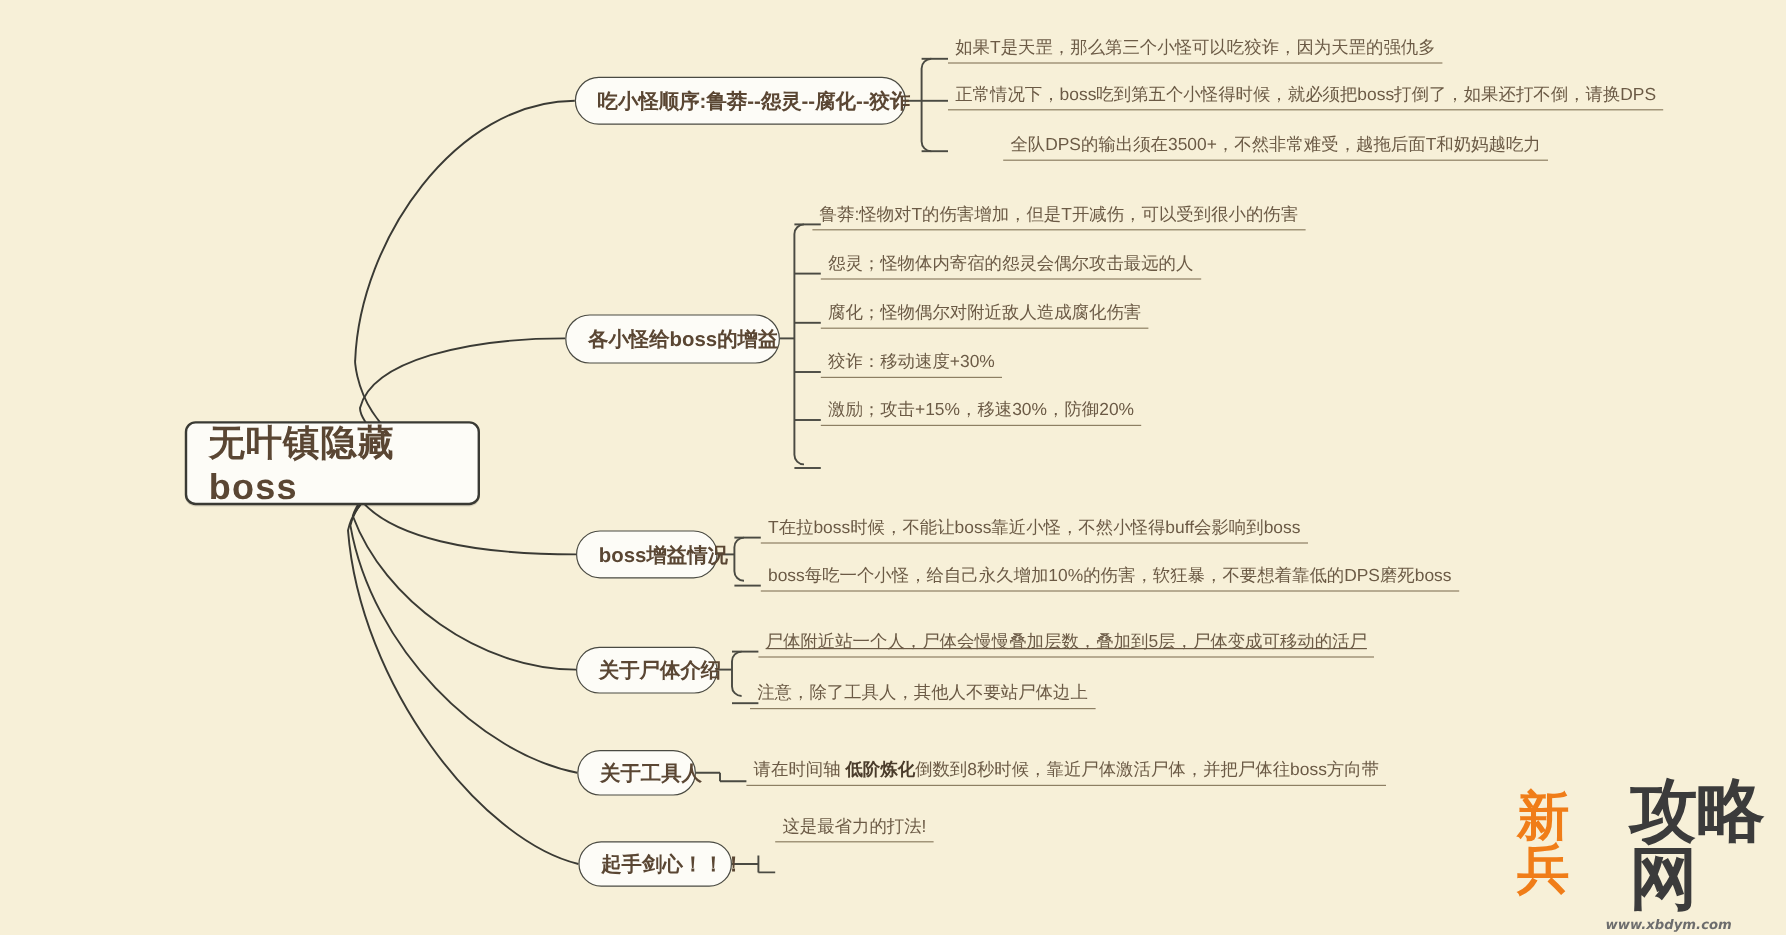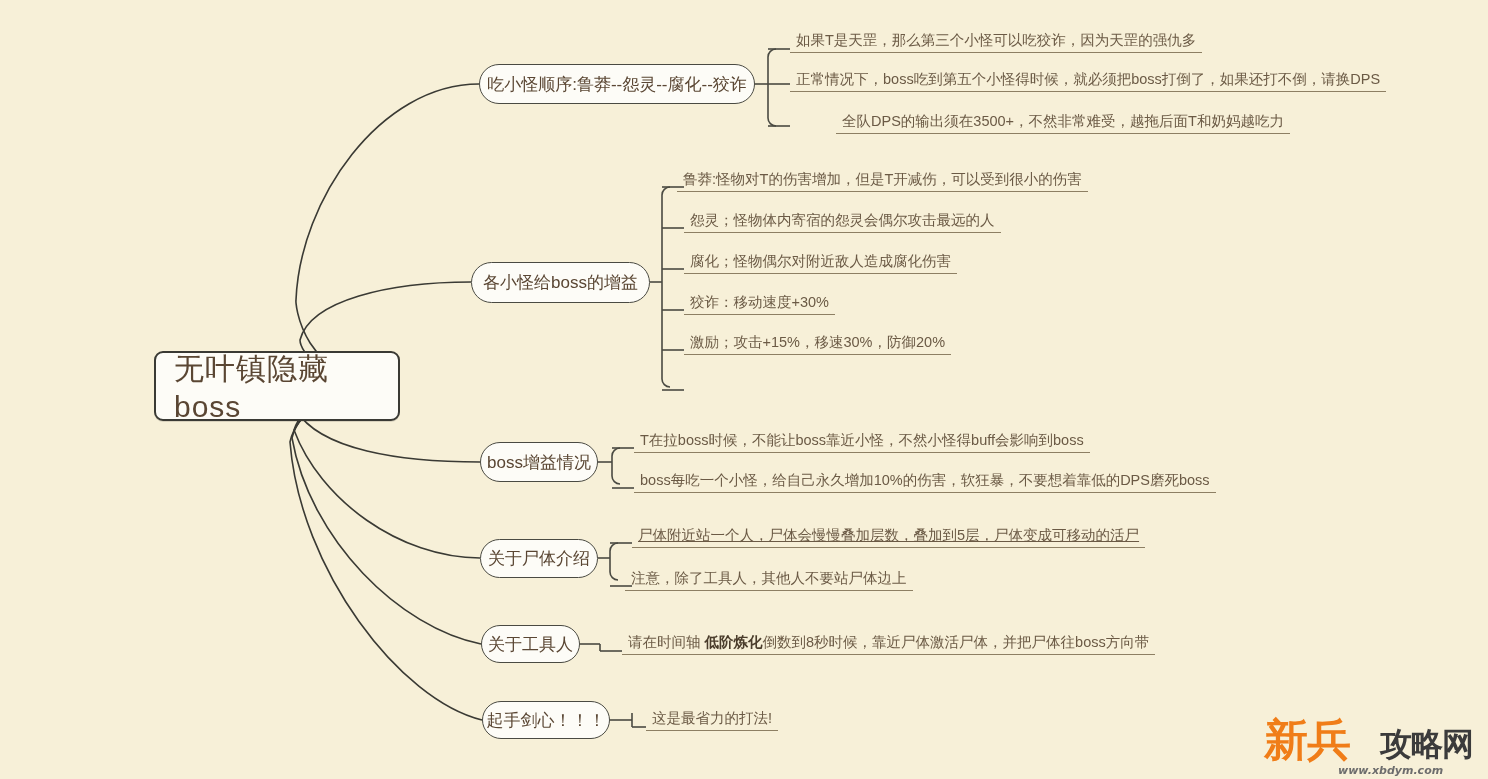--- a/index.html
+++ b/index.html
@@ -6,21 +6,21 @@
   body{
     width:1488px;height:779px;
     background:#f7f0d8;
     font-family:"Liberation Sans","DejaVu Sans",sans-serif;
     overflow:hidden;
     position:relative;
   }
   #canvas{position:absolute;left:0;top:0;width:1488px;height:779px;}
   svg.links{position:absolute;left:0;top:0;width:1488px;height:779px;pointer-events:none;}
 
-  .node{position:absolute;box-sizing:border-box;display:flex;align-items:center;justify-content:center;}
+  .node{position:absolute;box-sizing:border-box;display:flex;align-items:center;font-weight:bold;}
 
   .root{
     background:#fdfcf7;
     border:2px solid #3a3a34;
     border-radius:9px;
     color:#5a4633;
     font-size:30px;
     letter-spacing:1px;
     padding:0 18px;
     box-shadow:0 1px 0 rgba(0,0,0,.12);
@@ -49,21 +49,21 @@
 
   .watermark{
     position:absolute;
     right:6px;bottom:2px;
     width:218px;height:74px;
     display:flex;flex-direction:column;
     align-items:flex-start;justify-content:flex-end;
   }
   .wm-row{display:flex;align-items:baseline;line-height:1;gap:30px;}
   .wm-o{color:#f07d18;font-size:44px;font-weight:bold;font-family:"DejaVu Sans",sans-serif;letter-spacing:-1px;}
-  .wm-d{color:#3b3b3b;font-size:32px;font-weight:bold;font-family:"DejaVu Sans",sans-serif;letter-spacing:-1px;}
+  .wm-d{color:#3b3b3b;font-size:57px;font-weight:bold;font-family:"DejaVu Sans",sans-serif;letter-spacing:-1px;}
   .wm-url{color:#6d6d6d;font-size:11px;font-weight:bold;font-style:italic;margin-left:74px;margin-top:2px;font-family:"DejaVu Sans",sans-serif;}
 </style>
 </head>
 <body>
 
 <div id="canvas">
 
   <svg class="links" viewBox="0 0 1488 779">
     <g fill="none" stroke="#3a3a34" stroke-width="1.6">
 
@@ -147,21 +147,21 @@
   <div class="node branch" style="left:481px;top:625px;width:99px;height:38px;">
     <span>关于工具人</span>
   </div>
   <div class="leaf" style="left:622px;top:635px;">
     <span>请在时间轴 </span><b>低阶炼化</b><span>倒数到8秒时候，靠近尸体激活尸体，并把尸体往boss方向带</span>
   </div>
 
   <div class="node branch" style="left:482px;top:701px;width:128px;height:38px;">
     <span>起手剑心！！！</span>
   </div>
-  <div class="leaf" style="left:646px;top:711px;">这是最省力的打法!</div>
+  <div class="leaf" style="left:646px;top:682px;">这是最省力的打法!</div>
 
   <div class="watermark">
     <div class="wm-row">
       <span class="wm-o">新兵</span>
       <span class="wm-d">攻略网</span>
     </div>
     <div class="wm-url">www.xbdym.com</div>
   </div>
 
 </div>

